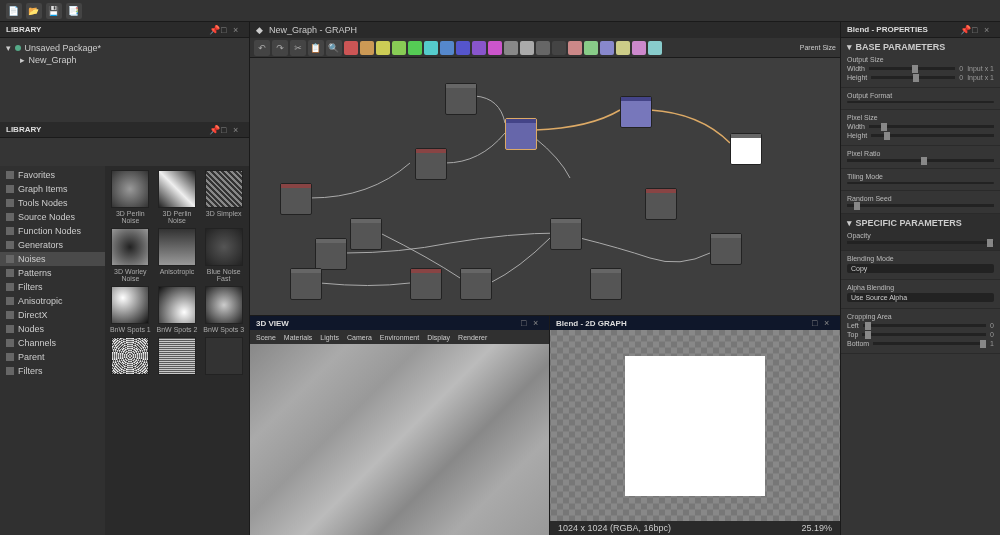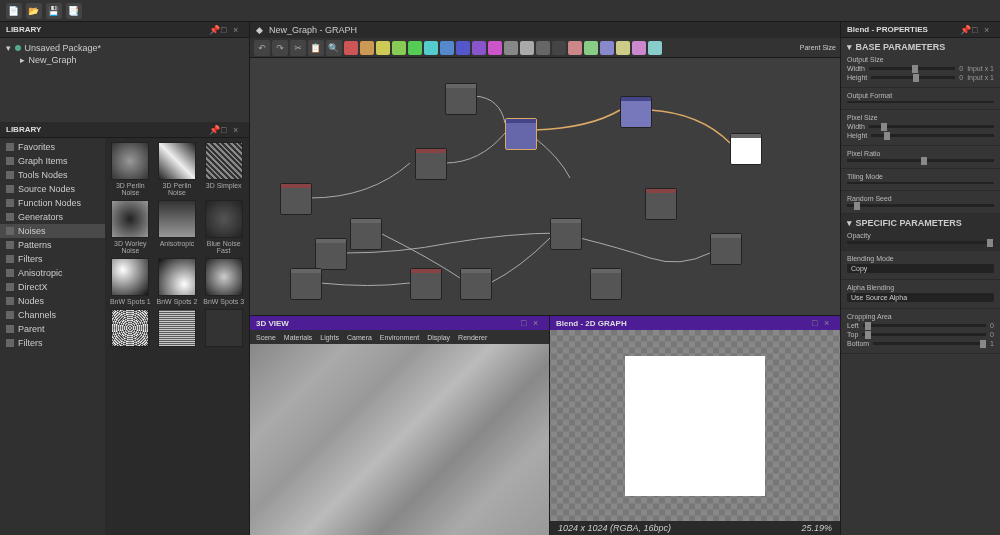--- a/index.html
+++ b/index.html
@@ -14,21 +14,21 @@
 .panel { background: #353535; display: flex; flex-direction: column; }
 .panel-header { height: 16px; background: #2a2a2a; display: flex; align-items: center; padding: 0 6px; justify-content: space-between; border-bottom: 1px solid #1a1a1a; }
 .panel-title { font-weight: bold; color: #ddd; font-size: 8px; }
 .panel-icons { display: flex; gap: 2px; }
 .mini-icon { width: 10px; height: 10px; color: #888; cursor: pointer; }
 .explorer { height: 100px; }
 .tree { padding: 4px 6px; }
 .tree-row { display: flex; align-items: center; gap: 4px; padding: 1px 0; }
 .tree-row .dot { width: 6px; height: 6px; border-radius: 50%; background: #5a8; }
 .library { flex: 1; overflow: hidden; }
-.lib-body { display: flex; flex: 1; overflow: hidden; }
+.lib-body { display: flex; flex: 1; overflow: hidden; margin-top: 28px; }
 .lib-cats { width: 105px; background: #303030; padding: 2px 0; overflow: hidden; }
 .lib-cat { padding: 2px 6px; display: flex; align-items: center; gap: 4px; cursor: pointer; }
 .lib-cat.sel { background: #4a4a4a; }
 .lib-cat .sq { width: 8px; height: 8px; background: #666; }
 .lib-grid { flex: 1; background: #2a2a2a; padding: 4px; display: grid; grid-template-columns: repeat(3, 1fr); gap: 4px; overflow: hidden; align-content: start; }
 .lib-item { display: flex; flex-direction: column; align-items: center; gap: 2px; }
 .lib-thumb { width: 38px; height: 38px; background: #555; border: 1px solid #222; }
 .lib-label { font-size: 7px; text-align: center; color: #aaa; }
 .center-col { flex: 1; display: flex; flex-direction: column; }
 .graph-panel { flex: 1; display: flex; flex-direction: column; background: #383838; }
@@ -36,27 +36,27 @@
 .graph-toolbar { height: 20px; background: #333; display: flex; align-items: center; padding: 0 4px; gap: 2px; border-bottom: 1px solid #1a1a1a; }
 .tool-swatch { width: 14px; height: 14px; border-radius: 2px; }
 .graph-canvas { flex: 1; background: #3e3e3e; position: relative; overflow: hidden; }
 .node { position: absolute; width: 32px; height: 32px; background: #555; border: 1px solid #222; border-radius: 2px; }
 .node.sel { border: 1px solid #da6; }
 .node-bar { height: 4px; width: 100%; }
 .wire { position: absolute; stroke: #aaa; fill: none; stroke-width: 1; }
 .wire.hl { stroke: #da6; stroke-width: 1.5; }
 .bottom-row { height: 220px; display: flex; border-top: 1px solid #1a1a1a; }
 .view3d { flex: 1; display: flex; flex-direction: column; background: #2a2a2a; border-right: 1px solid #1a1a1a; }
-.view-header { height: 14px; background: #4c1d95; display: flex; align-items: center; padding: 0 6px; justify-content: space-between; }
+.view-header { height: 14px; background: #0f172a; display: flex; align-items: center; padding: 0 6px; justify-content: space-between; }
 .view-toolbar { height: 14px; background: #303030; display: flex; align-items: center; padding: 0 6px; gap: 8px; }
 .view-canvas { flex: 1; background: linear-gradient(135deg, #888 0%, #aaa 20%, #999 35%, #bbb 50%, #888 65%, #aaa 80%, #999 100%); position: relative; }
 .view2d { width: 290px; display: flex; flex-direction: column; background: #2a2a2a; }
 .view2d-canvas { flex: 1; background: repeating-conic-gradient(#888 0% 25%, #777 0% 50%) 50% / 12px 12px; display: flex; align-items: center; justify-content: center; }
 .view2d-img { width: 140px; height: 140px; background: #fff; }
-.statusbar { height: 14px; background: #2a2a2a; display: flex; align-items: center; justify-content: space-between; padding: 0 8px; font-size: 7px; color: #888; font-style: italic; }
+.statusbar { height: 14px; background: #2a2a2a; display: flex; align-items: center; justify-content: space-between; padding: 0 8px; font-size: 7px; color: #888; }
 .right-col { width: 160px; background: #353535; border-left: 1px solid #1a1a1a; display: flex; flex-direction: column; }
 .prop-section { padding: 4px 6px; border-bottom: 1px solid #2a2a2a; }
 .prop-section-title { font-size: 8px; font-weight: bold; color: #ddd; margin-bottom: 4px; display: flex; align-items: center; gap: 4px; }
 .prop-row { display: flex; align-items: center; justify-content: space-between; margin: 2px 0; gap: 4px; }
 .prop-label { font-size: 7px; color: #bbb; }
 .prop-val { font-size: 7px; color: #999; }
 .slider { flex: 1; height: 3px; background: #222; position: relative; }
 .slider-thumb { position: absolute; width: 6px; height: 8px; background: #888; top: -2px; }
 .dropdown { background: #222; padding: 1px 4px; border-radius: 2px; font-size: 7px; flex: 1; }
 </style>

